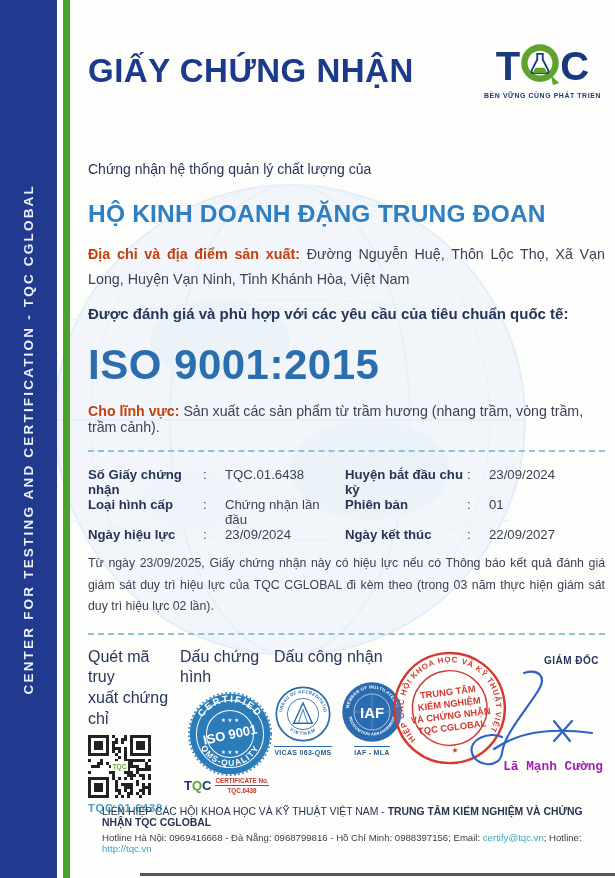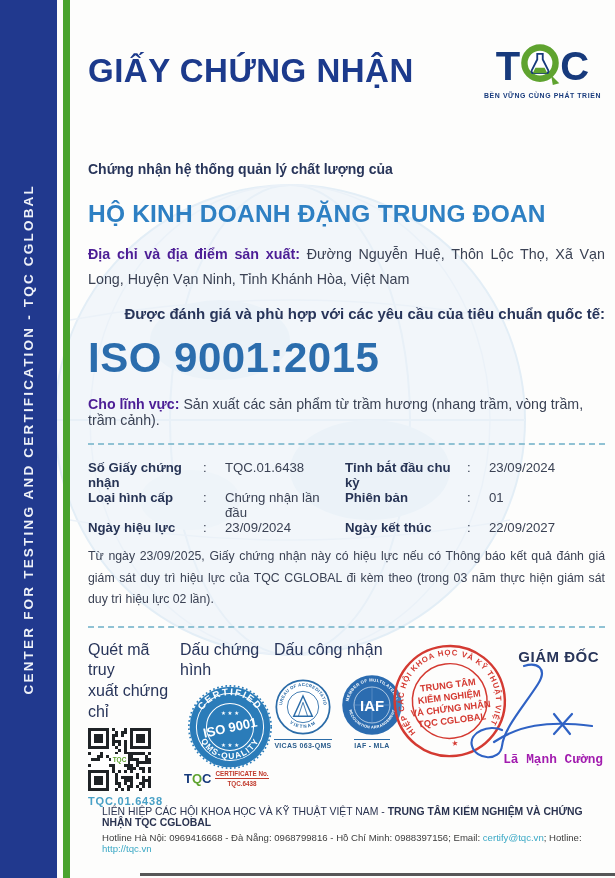--- a/index.html
+++ b/index.html
@@ -14,26 +14,26 @@
   
   .watermark{position:absolute;left:40px;top:170px;z-index:0;opacity:.55;pointer-events:none;}
   
   .content{position:absolute;left:88px;top:0;width:517px;height:100%;z-index:1;}
   .header{margin-top:42px;display:flex;justify-content:space-between;align-items:center;}
   .page-title{font-size:33px;font-weight:800;color:#1c3a8c;letter-spacing:.5px;text-align:right;}
   .logo{display:flex;flex-direction:column;align-items:center;margin-right:4px;}
   .logo-row{display:flex;align-items:center;}
   .logo-letter{font-size:40px;font-weight:800;color:#173a7c;line-height:1;}
   .logo-tagline{font-size:6.9px;font-weight:bold;color:#173a7c;letter-spacing:.6px;margin-top:2px;}
-  .intro{margin-top:62px;font-size:14px;font-weight:700;color:#28355a;}
+  .intro{margin-top:62px;font-size:14px;font-weight:400;color:#28355a;}
   .company{margin-top:23px;font-size:24.5px;font-weight:800;color:#2e80c3;letter-spacing:.2px;}
   .address{margin-top:14px;font-size:14.3px;line-height:1.75;text-align:justify;color:#3b4254;}
-  .address b,.scope b{color:#4c1d95;}
-  .assessed{margin-top:13px;font-size:15px;font-weight:700;color:#28355a;text-align:right;}
-  .standard{margin-top:12px;font-size:42px;font-weight:800;color:#2b6dad;letter-spacing:.5px;}
+  .address b,.scope b{color:#c2410c;}
+  .assessed{margin-top:13px;font-size:15px;font-weight:700;color:#28355a;}
+  .standard{margin-top:19px;font-size:42px;font-weight:800;color:#2b6dad;letter-spacing:.5px;}
   .scope{margin-top:14px;font-size:14.2px;color:#3b4254;}
   .dashed{border:none;border-top:2px dashed #90c2d4;margin:15px 0 0 0;}
   .details{margin-top:15px;display:grid;grid-template-columns:115px 22px 120px 122px 22px 1fr;
            font-size:13.2px;align-items:baseline;}
   .d-label{font-weight:bold;color:#273455;}
   .d-colon{color:#3b4254;}
   .d-value{color:#3b4254;}
   .note{margin-top:11px;font-size:12.3px;line-height:1.75;text-align:justify;color:#3b4254;}
   
   .stamps{position:relative;margin-top:12px;height:136px;}
@@ -49,21 +49,21 @@
   .mini-tqc .q{color:#5fa32f;}
   .cert-no{margin-left:4px;text-align:center;}
   .cert-no .l1{font-size:6.3px;font-weight:bold;color:#c0392b;border-bottom:1px solid #c0392b;padding-bottom:1px;}
   .cert-no .l2{font-size:6.3px;font-weight:bold;color:#c0392b;margin-top:1px;}
   .accred-block{position:absolute;left:186px;top:0;width:130px;}
   .accred-badges{display:flex;align-items:flex-end;gap:9px;margin-top:14px;}
   .badge-col{display:flex;flex-direction:column;align-items:center;}
   .badge-caption{margin-top:3px;font-size:7px;font-weight:bold;color:#2b5d8c;
                  border-top:1.5px solid #2b6ca8;padding-top:2px;letter-spacing:.3px;}
   .red-stamp{position:absolute;left:303px;top:2px;transform:rotate(-7deg);z-index:2;}
-  .director{position:absolute;right:6px;top:8px;font-size:15px;font-weight:bold;color:#28355a;letter-spacing:.5px;}
+  .director{position:absolute;right:6px;top:8px;font-size:10px;font-weight:bold;color:#28355a;letter-spacing:.5px;}
   .signature{position:absolute;left:318px;top:18px;z-index:3;}
   .director-name{position:absolute;right:2px;top:112px;font-size:12.8px;font-weight:bold;color:#a21caf;font-family:Liberation Mono, monospace;}
   
   .footer{position:absolute;left:14px;right:8px;bottom:24px;}
   .f1{font-size:10.4px;color:#2a3350;}
   .f1 .bold{font-weight:bold;}
   .f2{margin-top:6px;font-size:9.6px;color:#3d3d3d;line-height:1.5;}
   .f3{margin-top:4px;font-size:9.6px;color:#3d3d3d;}
   .flink{color:#3aa8c5;text-decoration:none;}
   .bottom-line{position:absolute;left:140px;right:0;bottom:2px;height:3px;background:#3a3a3a;opacity:.85;z-index:5;}
@@ -119,21 +119,21 @@
     <div class="assessed">Được đánh giá và phù hợp với các yêu cầu của tiêu chuẩn quốc tế:</div>
     <div class="standard">ISO 9001:2015</div>
     <div class="scope"><b>Cho lĩnh vực:</b><span> Sản xuất các sản phẩm từ trầm hương (nhang trầm, vòng trầm, trầm cảnh).</span></div>
 
     <hr class="dashed">
 
     <div class="details">
       <span class="d-label">Số Giấy chứng nhận</span>
       <span class="d-colon">:</span>
       <span class="d-value">TQC.01.6438</span>
-      <span class="d-label">Tỉnh bắt đầu chu kỳ</span>
+      <span class="d-label">Huyện bắt đầu chu kỳ</span>
       <span class="d-colon">:</span>
       <span class="d-value">23/09/2024</span>
 
       <span class="d-label">Loại hình cấp</span>
       <span class="d-colon">:</span>
       <span class="d-value">Chứng nhận lần đầu</span>
       <span class="d-label">Phiên bản</span>
       <span class="d-colon">:</span>
       <span class="d-value">01</span>
 

